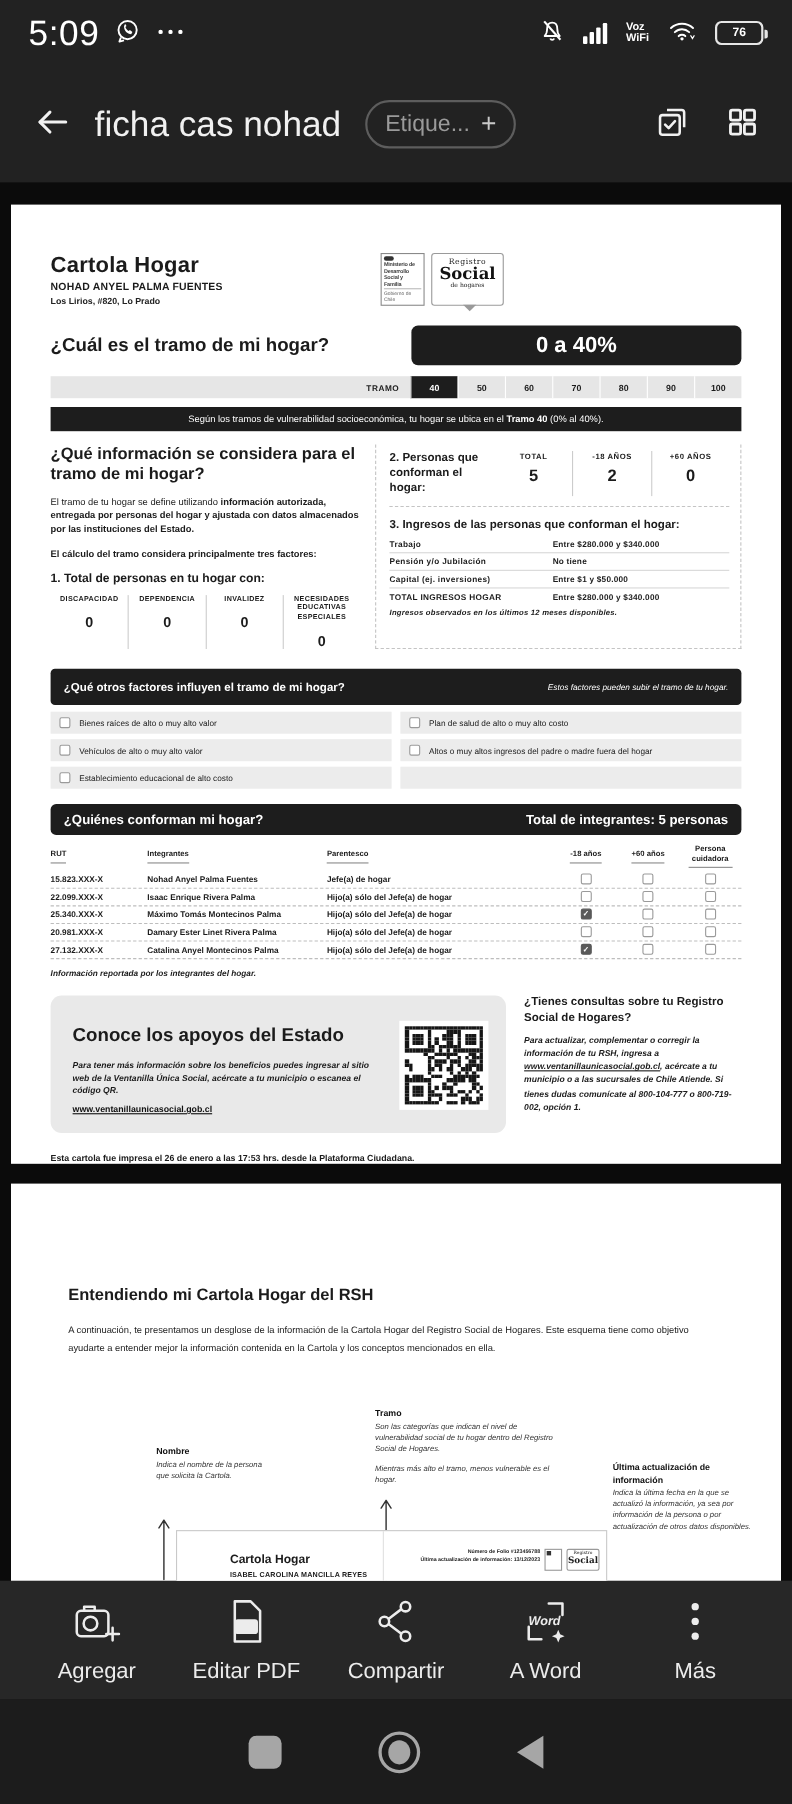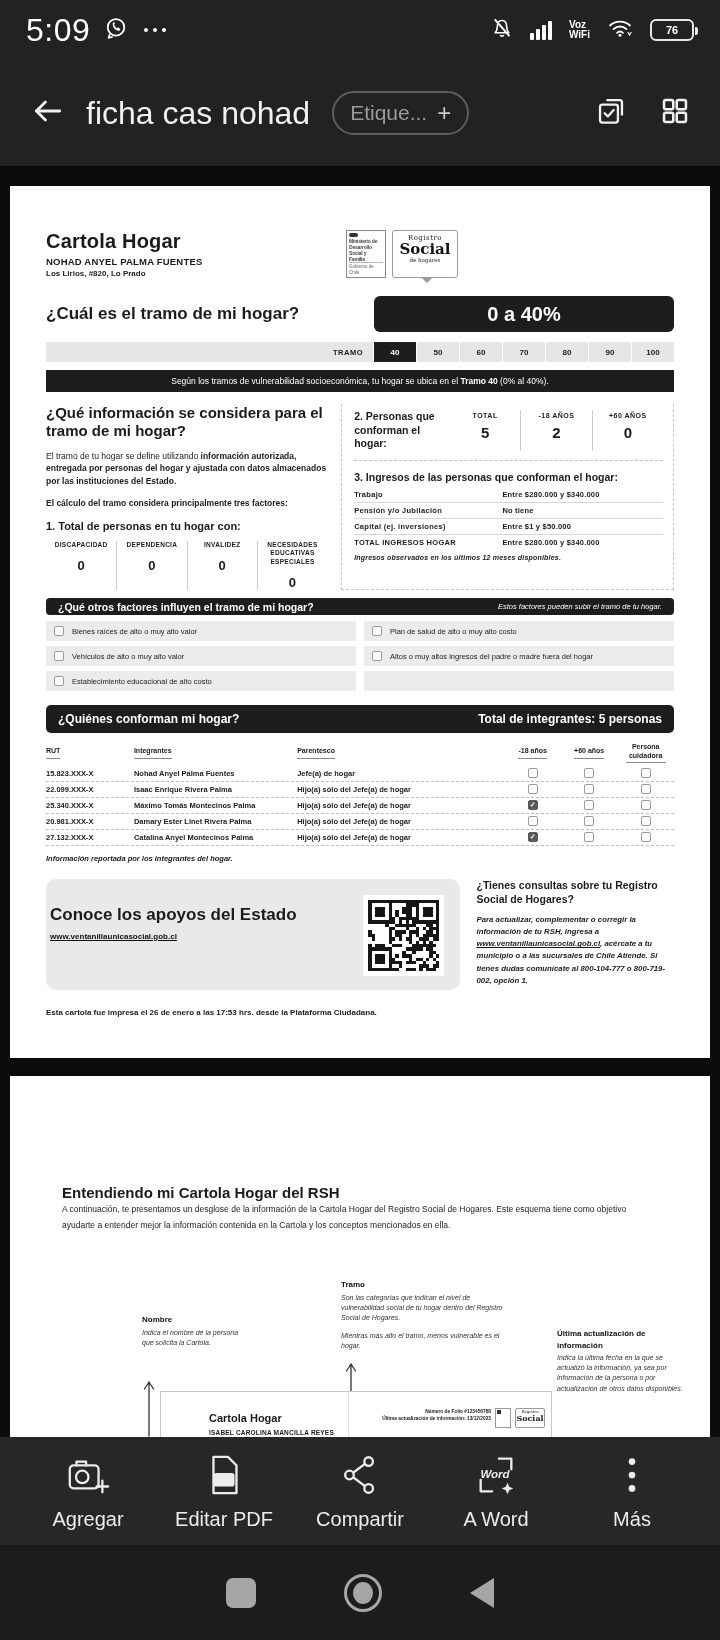--- a/index.html
+++ b/index.html
@@ -84,21 +84,21 @@
   .ing-title{font-size:10.5px;font-weight:700;margin-top:10px}
   .ingrows{margin-top:4px}
   .ingrow{display:flex;align-items:center;min-height:16px;border-bottom:1px solid #d8d8d8;font-size:7.5px}
   .ingrow:last-of-type{border-bottom:none}
   .ingrow .il{width:48%;font-weight:600;letter-spacing:.3px}
   .ingrow .iv{font-weight:700;letter-spacing:.2px}
   .ingrow.tot .il{font-weight:700}
   .ing-note{font-size:7px;font-style:italic;font-weight:700;margin-top:3px;letter-spacing:.2px}
 
   
-  .of-head{margin-top:8px;background:#1d1d1d;border-radius:4px;height:17px;display:flex;align-items:center;justify-content:space-between;padding:0 12px;color:#fff}
+  .of-head{margin-top:18px;background:#1d1d1d;border-radius:4px;height:33px;display:flex;align-items:center;justify-content:space-between;padding:0 12px;color:#fff}
   .of-head .t{font-size:10.5px;font-weight:700}
   .of-head .n{font-size:7.5px;font-style:italic}
   .of-grid{display:grid;grid-template-columns:1fr 1fr;gap:5px 8px;margin-top:6px}
   .of-item{background:#ececec;height:20px;display:flex;align-items:center;gap:8px;padding:0 8px;font-size:7.5px;font-weight:400}
   .cb{width:10px;height:10px;border:1px solid #9a9a9a;border-radius:2px;background:#fff;flex:none;display:flex;align-items:center;justify-content:center}
   .cb.checked{background:#5a5a5a;border-color:#5a5a5a}
   .cb.checked::after{content:"✓";color:#fff;font-size:7px;font-weight:700}
 
   
   .hh-head{margin-top:14px;background:#1d1d1d;border-radius:5px;height:28px;display:flex;align-items:center;justify-content:space-between;padding:0 12px;color:#fff}
@@ -110,36 +110,36 @@
   .hh-th span{display:inline-block;border-bottom:1px solid #8a8a8a;padding-bottom:2px;line-height:1.2}
   .c-rut{width:14%}
   .c-name{width:26%}
   .c-rel{width:33%}
   .c-chk{width:9%;text-align:center;display:flex;justify-content:center}
   .hh-row{min-height:16px;border-bottom:1px dashed #bdbdbd;font-size:7.5px;font-weight:600}
   .hh-note{font-size:7.5px;font-style:italic;font-weight:700;margin-top:8px}
 
   
   .bottomblock{display:flex;margin-top:16px}
-  .apoyos{width:66%;background:#e9e9e9;border-radius:10px;padding:16px 16px 14px 4px;display:flex;gap:12px}
+  .apoyos{width:66%;background:#e9e9e9;border-radius:10px;padding:16px 16px 14px 20px;display:flex;gap:12px}
   .ap-text{flex:1}
   .ap-text h2{font-size:17px;font-weight:700;margin-top:10px}
   .ap-text p{font-size:7.8px;font-style:italic;font-weight:700;line-height:1.5;margin-top:12px}
   .ap-link{font-size:8px;font-weight:700;text-decoration:underline;margin-top:2px;display:inline-block;color:#111}
   .qr{display:grid;grid-template-columns:repeat(21,3.4px);grid-auto-rows:3.4px;background:#fff;padding:5px;align-self:center}
   .qr i{display:block}
   .qr i.bk{background:#161616}
   .consultas{flex:1;padding-left:16px}
   .consultas h3{font-size:10.5px;font-weight:700;line-height:1.3}
   .consultas p{font-size:7.8px;font-style:italic;font-weight:700;line-height:1.55;margin-top:8px}
   .consultas .lk{text-decoration:underline}
   .pfooter{font-size:8px;font-weight:700;margin-top:18px}
 
   
-  .p2-title{position:absolute;left:52px;top:108px;font-size:15px;font-weight:700}
+  .p2-title{position:absolute;left:52px;top:93px;font-size:15px;font-weight:700}
   .p2-intro{position:absolute;left:52px;top:126px;width:570px;font-size:8.5px;line-height:1.85;color:#1b1b1b}
   .ann{position:absolute;font-size:7px;line-height:1.45;color:#333}
   .ann .at{font-weight:700;font-style:normal;font-size:8px;color:#111;margin-bottom:2px}
   .ann p{font-style:italic}
   .ann p+p{margin-top:8px}
   .a-nombre{left:132px;top:238px;width:105px}
   .a-tramo{left:331px;top:203px;width:165px}
   .a-update{left:547px;top:252px;width:128px}
   .arrow{position:absolute}
   .minibox{position:absolute;left:150px;top:315px;width:392px;height:120px;border:1px solid #c9c9c9;background:#fff;display:flex}
@@ -479,20 +479,21 @@
               <span class="cb"></span>
             </div>
         </div>
       </div>
       <div class="hh-note">Información reportada por los integrantes del hogar.</div>
 
       <div class="bottomblock">
         <div class="apoyos">
           <div class="ap-text">
             <h2>Conoce los apoyos del Estado</h2>
+            <p>Para tener más información sobre los beneficios puedes ingresar al sitio web de la Ventanilla Única Social, acércate a tu municipio o escanea el código QR.</p>
             <span class="ap-link">www.ventanillaunicasocial.gob.cl</span>
           </div>
           <div class="qr">
               <i class="bk"></i>
               <i class="bk"></i>
               <i class="bk"></i>
               <i class="bk"></i>
               <i class="bk"></i>
               <i class="bk"></i>
               <i class="bk"></i>

